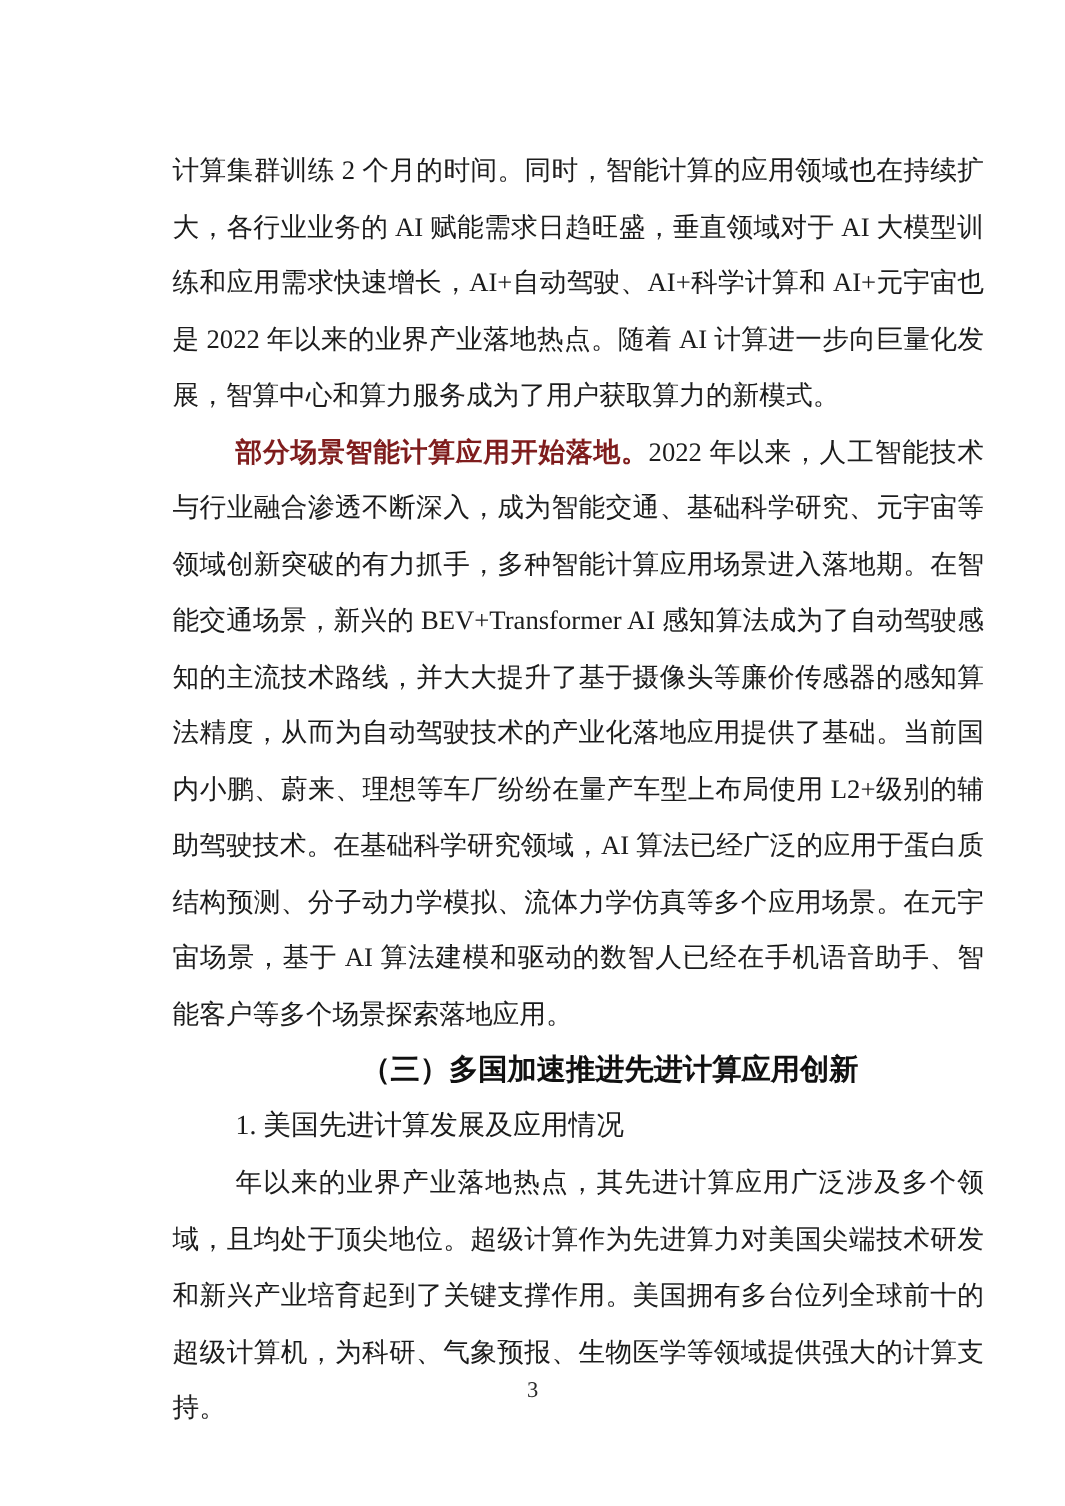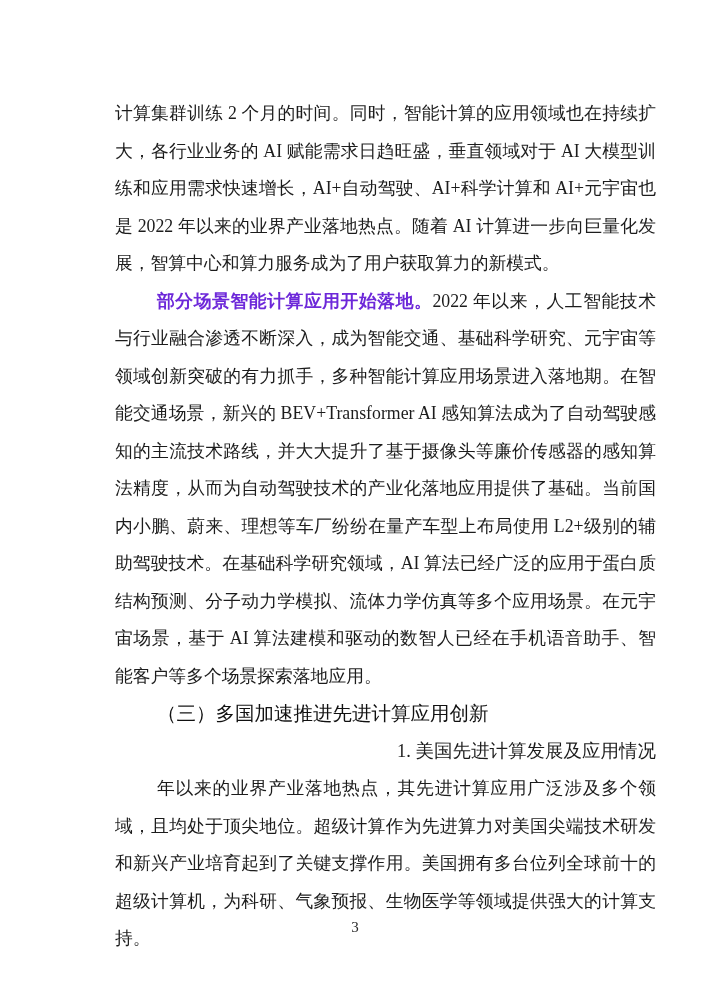--- a/index.html
+++ b/index.html
@@ -29,31 +29,31 @@
     line-height: 37.5px;
     text-align: justify;
     text-justify: inter-character;
   }
   .indent {
     text-indent: 42px;
   }
   .lead-bold {
     font-family: "Liberation Sans", "DejaVu Sans", sans-serif;
     font-weight: 700;
-    color: #6d28d9;
+    color: #7f1d1d;
   }
   .section-heading {
-    font-weight: 400;
+    font-weight: 700;
     font-size: 19.5px;
     color: #111111;
-    text-align: left;
+    text-align: center;
   }
   .subsection-heading {
     font-size: 18.5px;
-    text-align: right;
+    text-align: left;
   }
   .page-number {
     position: absolute;
     top: 918px;
     left: 0;
     width: 710px;
     text-align: center;
     font-size: 15px;
     line-height: 18px;
     color: #2a2a2a;

